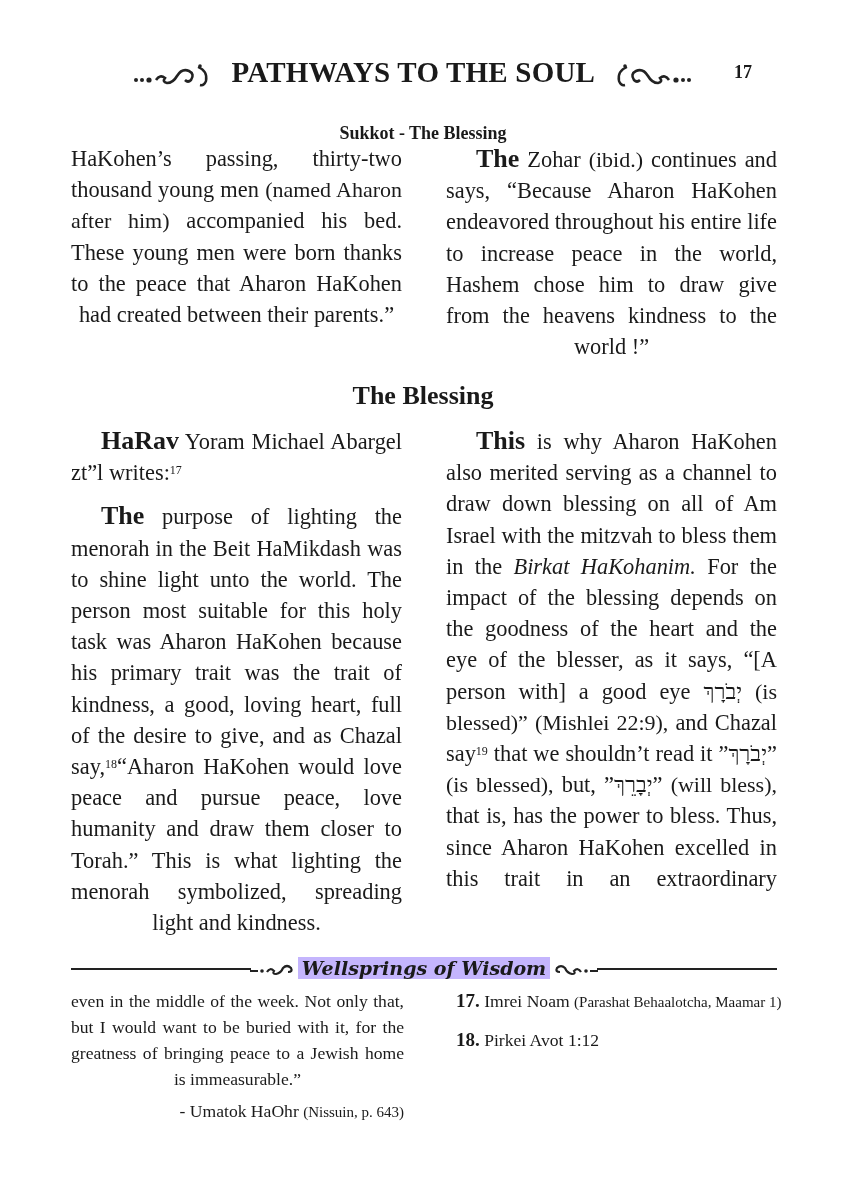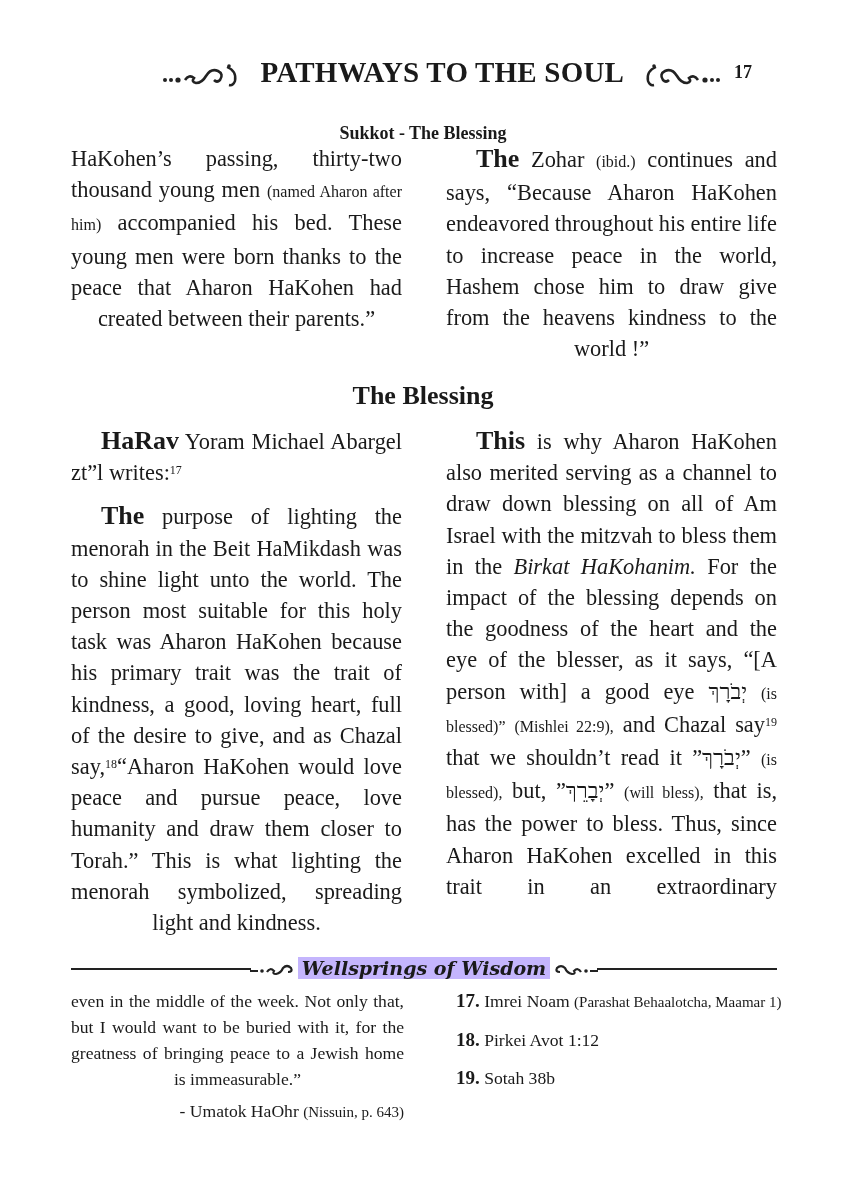--- a/index.html
+++ b/index.html
@@ -1,28 +1,28 @@
 <!DOCTYPE html>
 <html><head>
 <meta charset="utf-8">
 <style>
   html, body { margin:0; padding:0; background:#fff; }
   body { width:846px; height:1200px; position:relative; overflow:hidden; color:#1a1a1a;
          font-family:"Liberation Serif", "DejaVu Serif", serif; }
   .header { position:absolute; top:52px; left:0; width:846px; height:40px; }
-  .header-title { position:absolute; left:132px; top:0; width:590px; text-align:right;
+  .header-title { position:absolute; left:132px; top:0; width:590px; text-align:left;
         font-weight:bold; font-size:29px; letter-spacing:0.2px; white-space:nowrap; line-height:40px; }
   .flourish { display:inline-block; vertical-align:middle; }
   .page-num { position:absolute; left:734px; top:10px; font-weight:bold; font-size:18px; }
   .subtitle { position:absolute; top:95px; left:0; width:846px; text-align:center; font-weight:bold; font-size:18px;margin-top:28px; }
   .col { position:absolute; width:331px; font-size:22.4px; line-height:31.2px; }
   .col p { margin:0; text-align:justify; text-align-last:left; }
   .col p.last-center { text-align-last:center; }
   .col p.indent { text-indent:30px; }
-  .small { font-size:16px; }
+  .small { font-size:22px; }
   .b { font-weight:bold; font-size:26px;margin-top:48px; }
   sup { font-size:12px; vertical-align:6px; line-height:0; }
   .left1 { left:71px; top:143px; }
   .right1 { left:446px; top:143px; }
   .section-title { position:absolute; top:381px; left:0; width:846px; text-align:center; font-weight:bold; font-size:26px; }
   .left2 { left:71px; top:425px; }
   .right2 { left:446px; top:425px; }
   .gap { height:12px; }
   .divider { position:absolute; top:955px; left:71px; width:706px; height:26px; }
   .divider .line { position:absolute; top:13px; height:1.5px; background:#222; }
@@ -102,14 +102,13 @@
 </div>
 
 <div class="fn-left">
   <p class="c">even in the middle of the week. Not only that, but I would want to be buried with it, for the greatness of bringing peace to a Jewish home is immeasurable.”</p>
   <div class="src"><span>- Umatok HaOhr </span><span class="fs">(Nissuin, p. 643)</span></div>
 </div>
 
 <div class="fn-right">
   <div class="fn" style="text-align:justify;"><span class="num">17.</span><span> Imrei Noam </span><span class="fs">(Parashat Behaalotcha, Maamar 1)</span></div>
   <div class="fn"><span class="num">18.</span><span> Pirkei Avot 1:12</span></div>
-  <div class="fn"><span class="num">19.</span><span> Sotah 38b</span></div>
 </div>
 
 </body></html>

